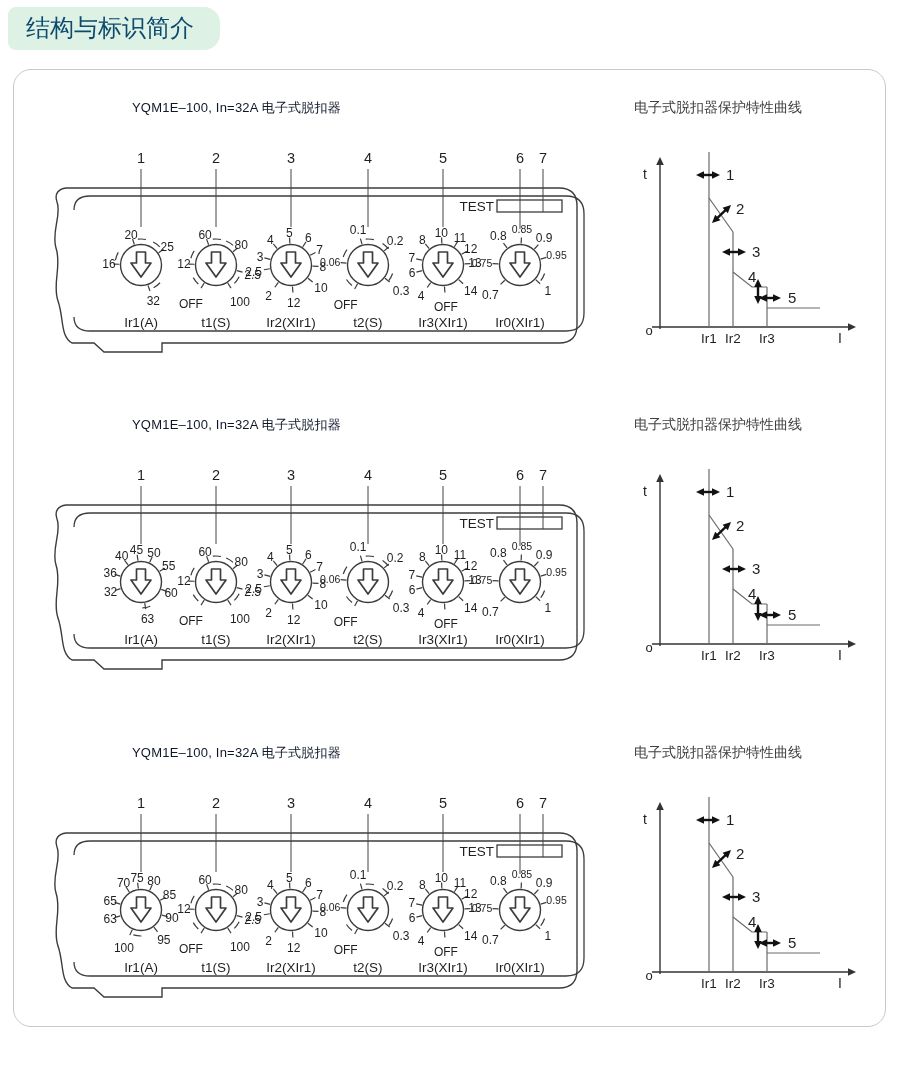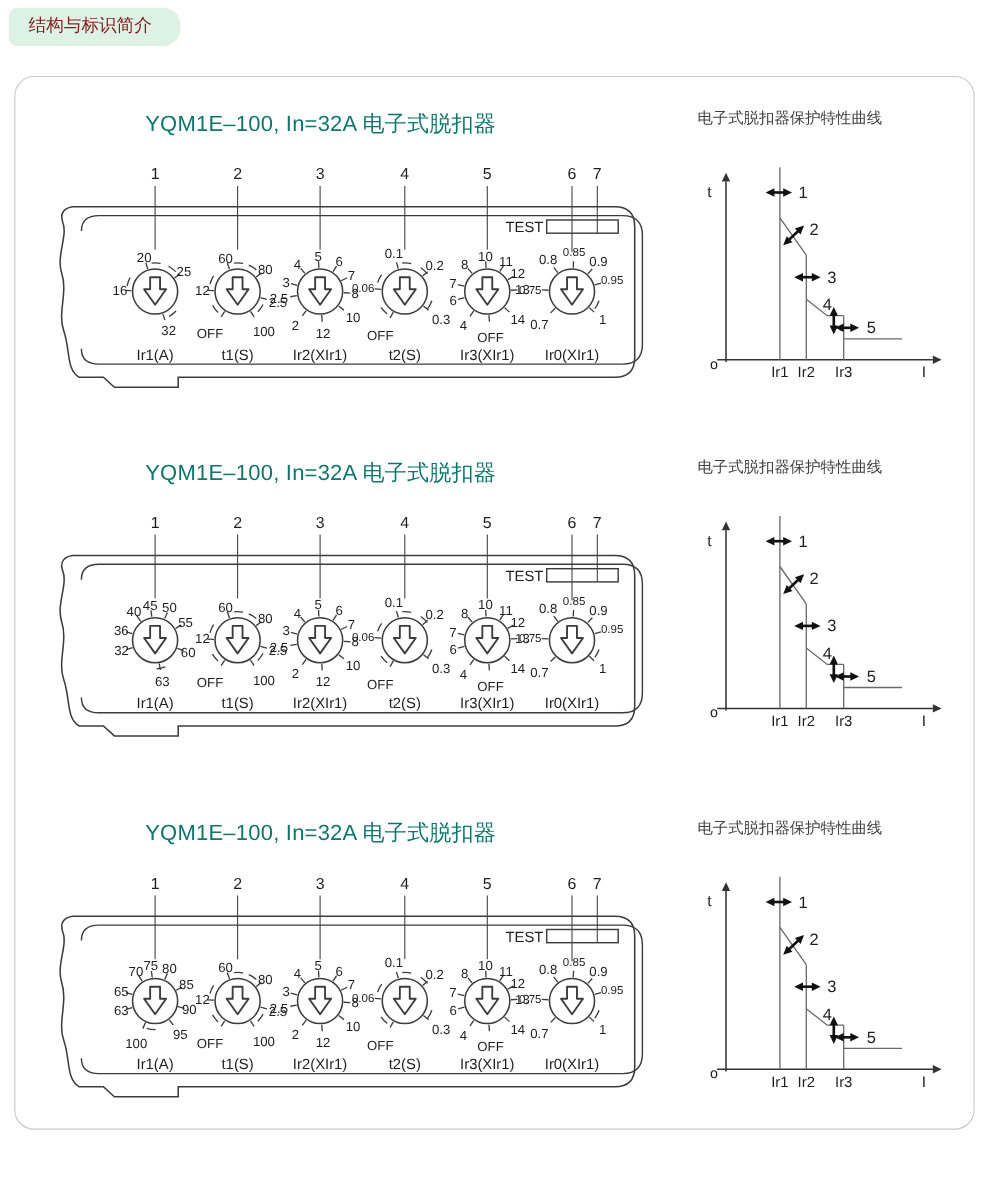--- a/index.html
+++ b/index.html
@@ -2,31 +2,31 @@
 <html><head>
 <meta charset="utf-8">
 <style>
   html,body{margin:0;padding:0;}
   body{
     width:900px;height:1076px;position:relative;overflow:hidden;
     background:#ffffff;font-family:"Liberation Sans",sans-serif;
   }
   .badge{
     position:absolute;left:8px;top:7px;
-    background:#ddf1e4;color:#7f1d1d;
-    font-size:16px;line-height:1;
+    background:#ddf1e4;color:#0c4a6e;
+    font-size:24px;line-height:1;
     padding:9px 26px 10px 18px;
     border-radius:8px 16px 16px 8px;
   }
   .content-box{
     position:absolute;left:13px;top:69px;width:871px;height:956px;
     border:1.5px solid #c9c9c9;border-radius:18px;
   }
   .panel{position:absolute;left:0;width:900px;height:330px;}
-  .device-title{position:absolute;left:132px;top:4px;font-size:20px;color:#0f766e;letter-spacing:.2px;text-align:center;}
+  .device-title{position:absolute;left:132px;top:4px;font-size:13px;color:#0f172a;letter-spacing:.2px;text-align:center;}
   .curve-title{position:absolute;left:634px;top:4px;font-size:14px;color:#404040;}
   svg{position:absolute;overflow:visible;}
   text{fill:#1f1f1f;}
 </style>
 </head>
 <body>
 
 <div class="badge">结构与标识简介</div>
 <div class="content-box"></div>
 <div id="sections">

